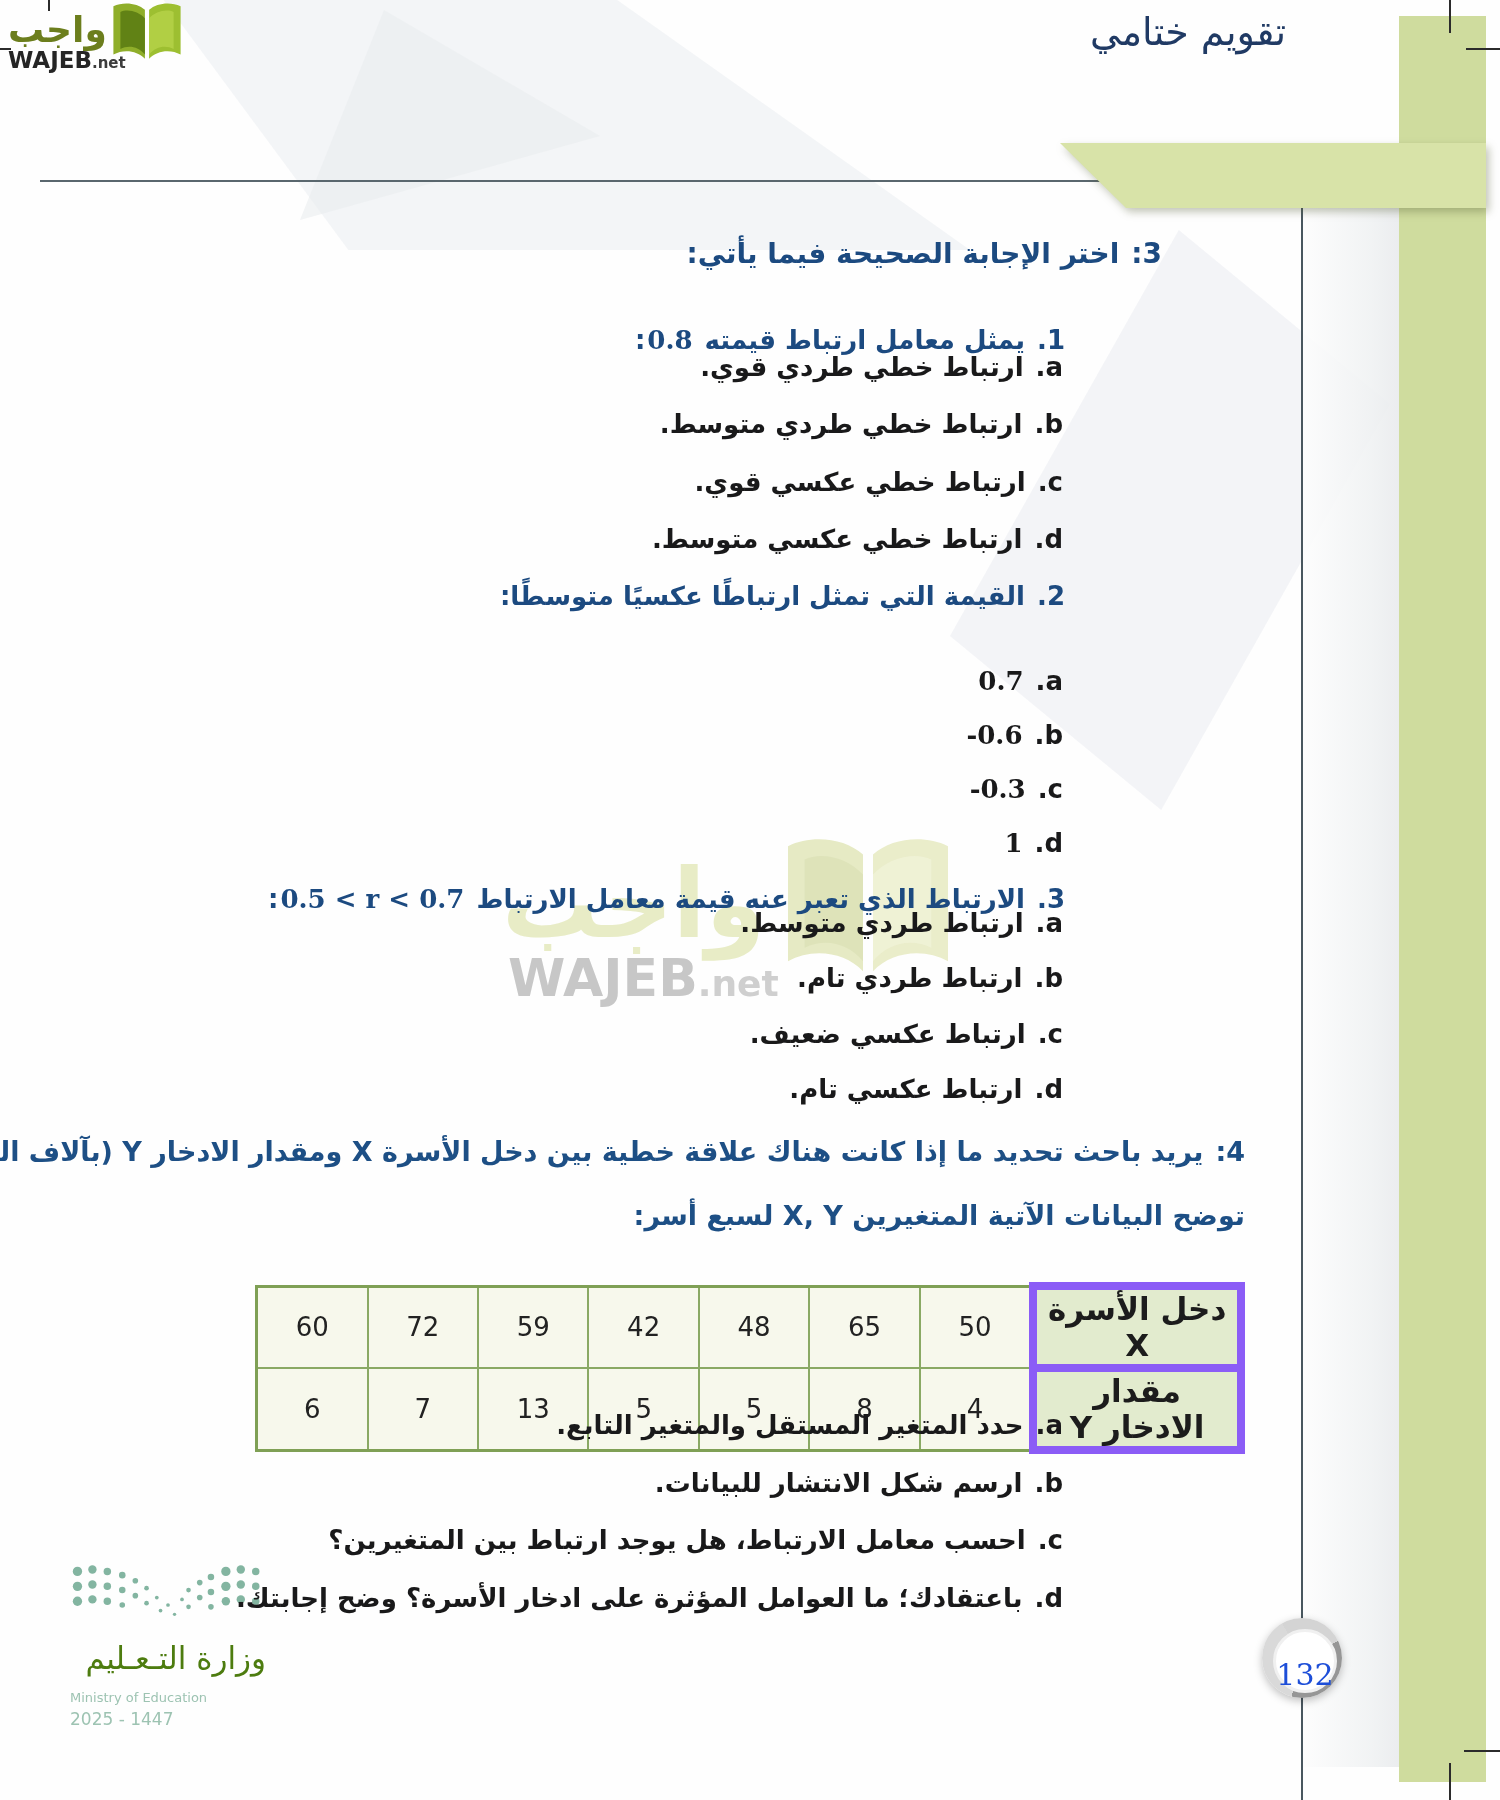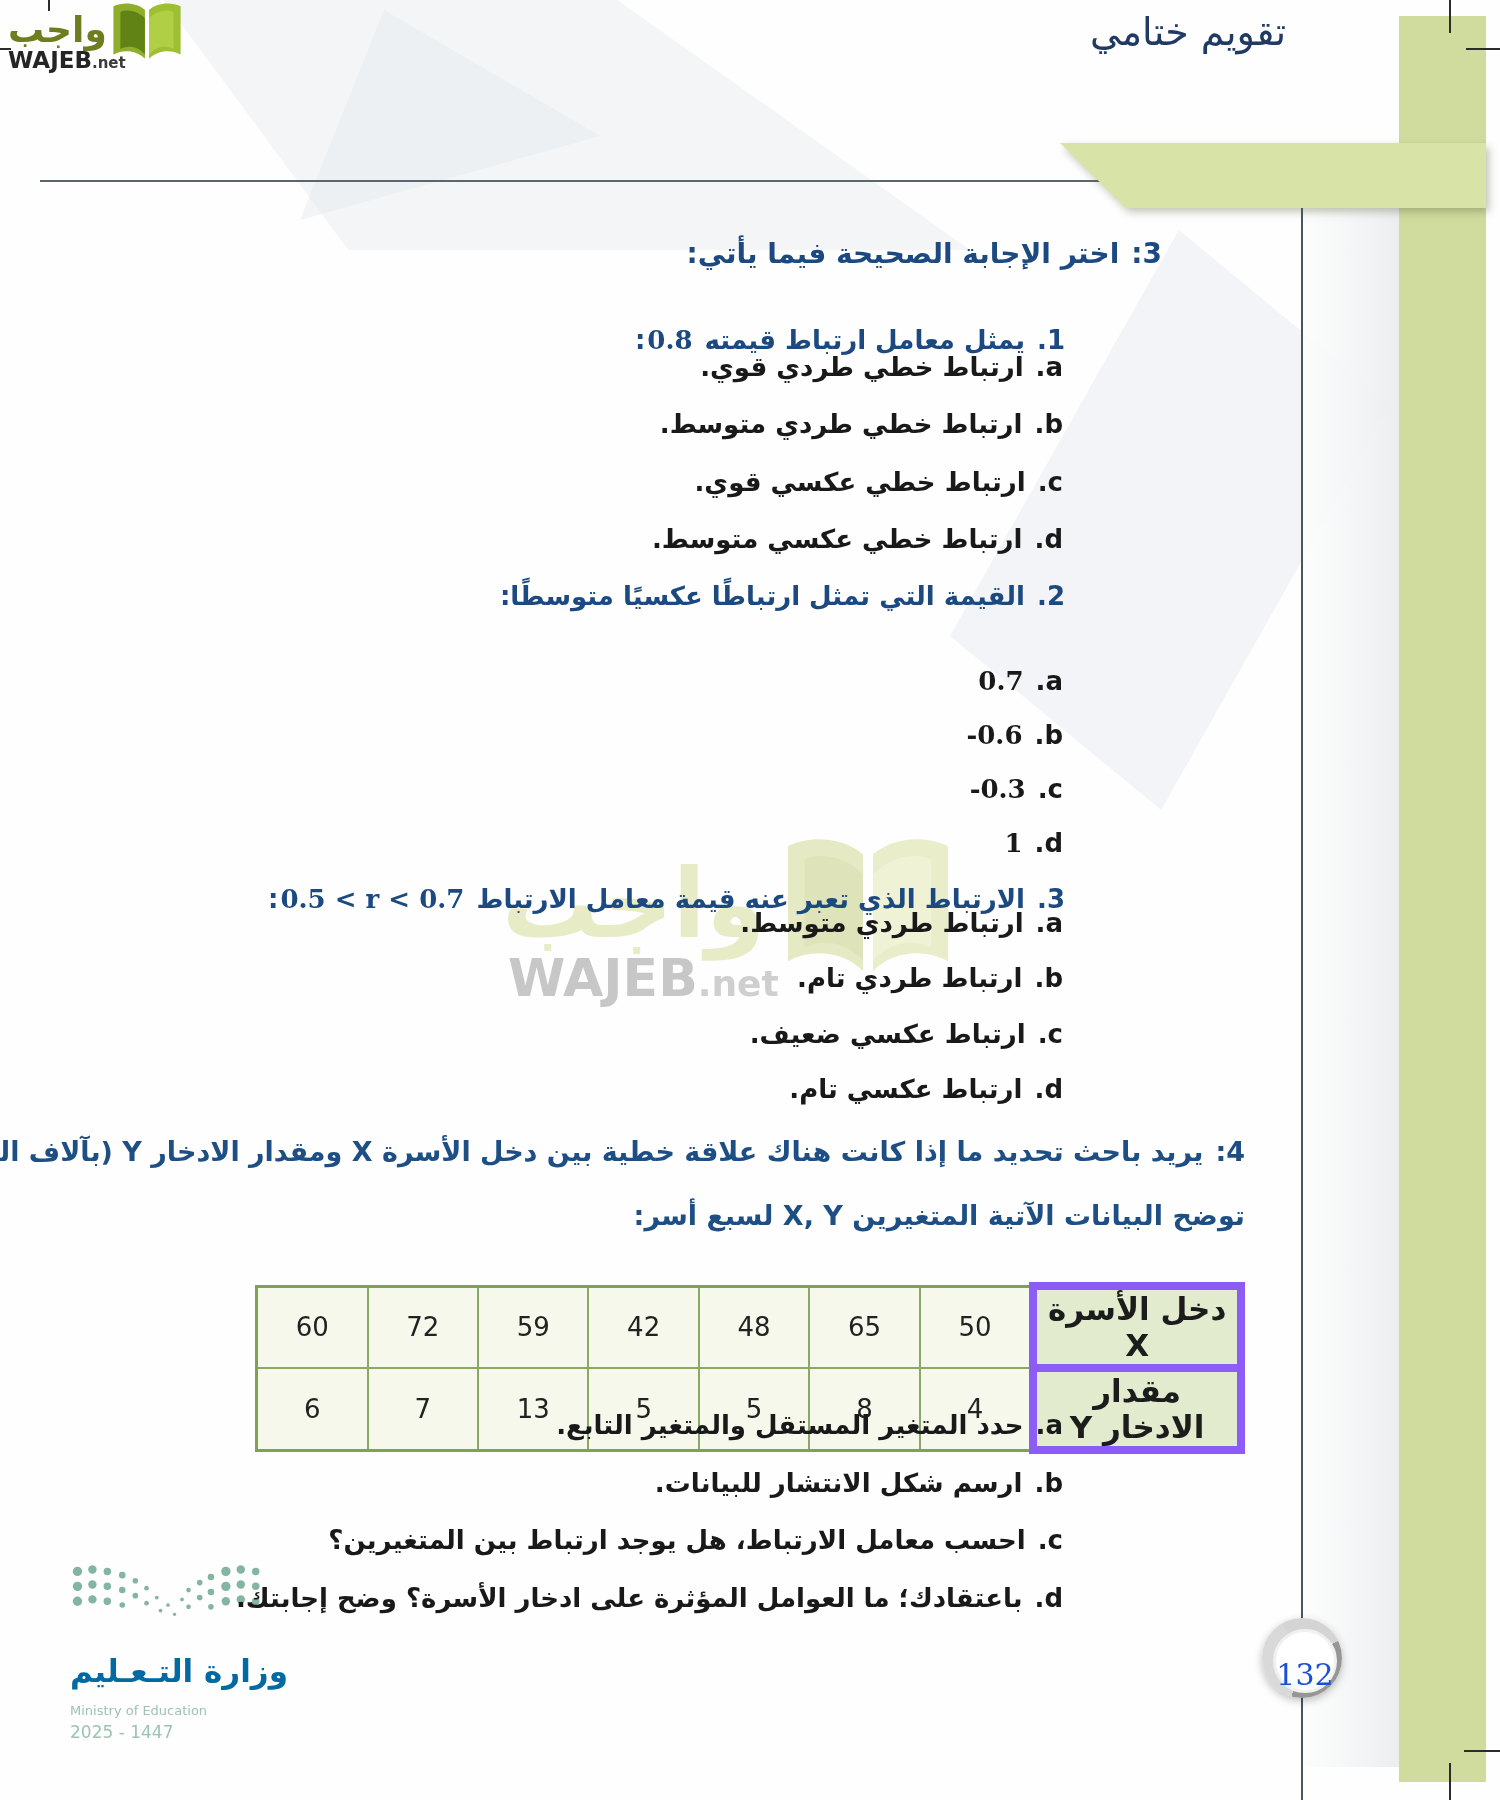--- a/index.html
+++ b/index.html
@@ -56,21 +56,21 @@
   table.data td{width:112px;background:#f7f8ec;font-size:26px;color:#222;text-align:center;
                 border:2px solid #8aa964;height:49px;font-weight:normal;}
   
   .badge{position:absolute;left:1262px;top:1618px;width:80px;height:80px;border-radius:50%;
          background:conic-gradient(from -30deg,#d4d4d4 0deg 95deg,#969696 95deg 225deg,#d9d9d9 225deg 360deg);
          z-index:6;box-shadow:0 3px 8px rgba(0,0,0,.25);}
   .badge-inner{position:absolute;left:11px;top:11px;width:58px;height:58px;border-radius:50%;
                background:#fff;border:3px solid #f0f0f0;display:flex;align-items:center;justify-content:center;}
   .badge-num{font-family:"DejaVu Serif","Liberation Serif",serif;font-weight:normal;font-size:30px;color:#1d4ed8;margin-top:27px;}
   .ministry{position:absolute;left:70px;top:1558px;z-index:4;}
-  .ministry-ar{font-size:31px;font-weight:bold;color:#0369a1;direction:rtl;margin-top:25px;white-space:nowrap;}
+  .ministry-ar{font-size:31px;font-weight:normal;color:#4d7c0f;direction:rtl;margin-top:12px;white-space:nowrap;}
   .ministry-en{font-size:13px;color:#9dc3b2;margin-top:14px;}
   .ministry-years{font-size:17px;color:#9dc3b2;margin-top:4px;}
 </style>
 </head>
 <body>
 
 <div class="page">
 
   <div class="deco deco-top"></div>
   <div class="deco deco-top2"></div>

